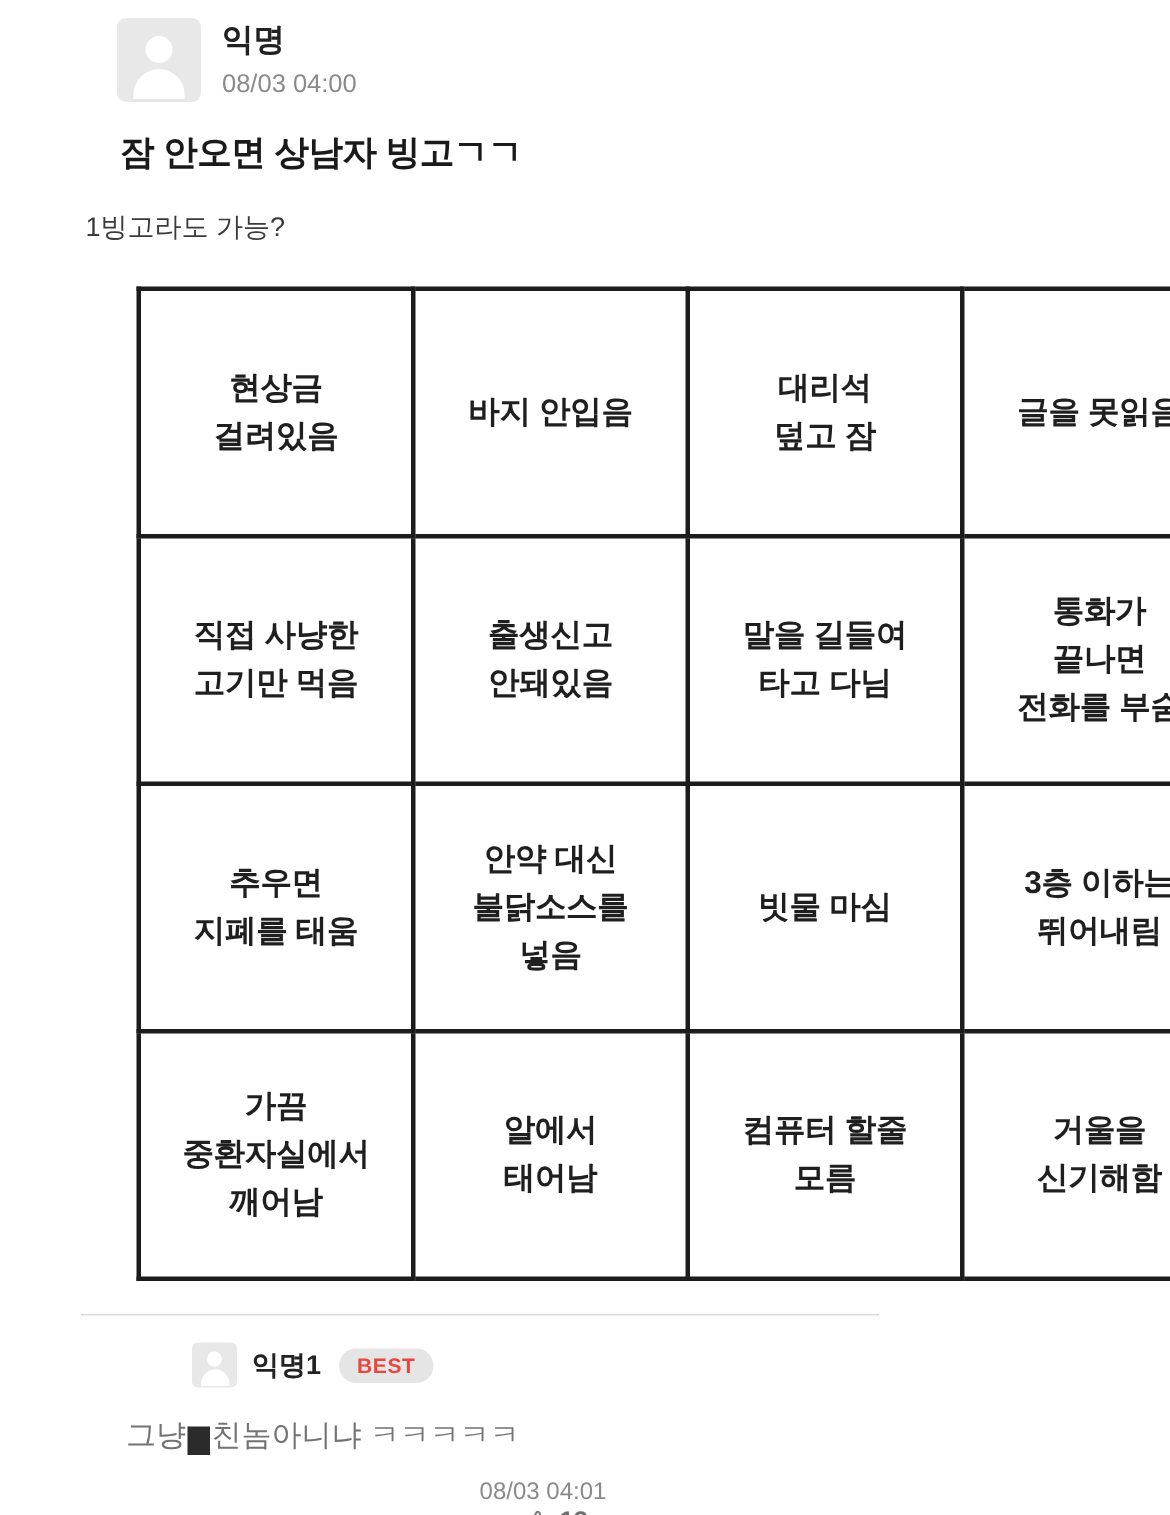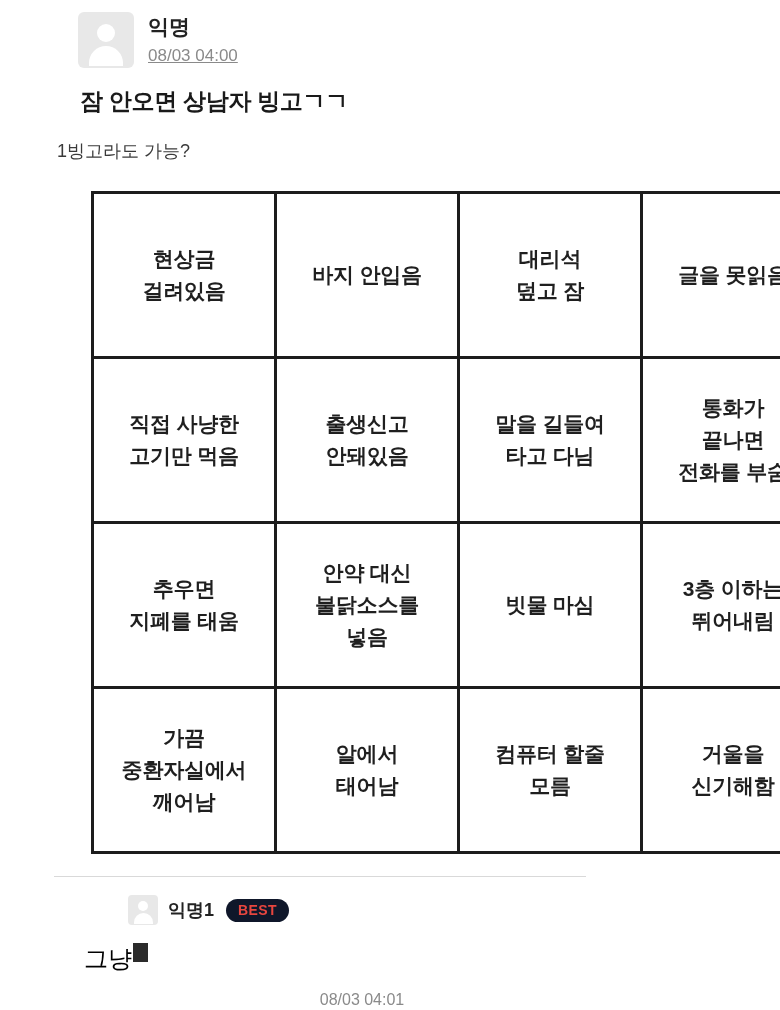--- a/index.html
+++ b/index.html
@@ -63,21 +63,20 @@
     font-size: 21px;
     font-weight: bold;
     color: #222222;
     line-height: 26px;
   }
   .post-date {
     font-size: 17px;
     color: #8a8a8a;
     line-height: 24px;
     margin-top: 4px;
-    text-decoration: underline;
   }
 
   
   .post-title {
     font-size: 23px;
     font-weight: bold;
     color: #1a1a1a;
     padding: 18px 0 0 80px;
     letter-spacing: -0.3px;
   }
@@ -156,36 +155,36 @@
     top: 18px;
   }
   .c-name {
     font-size: 18px;
     font-weight: bold;
     color: #222222;
     margin-left: 10px;
   }
   .badge-best {
     margin-left: 12px;
-    background: #0f172a;
+    background: #e5e5e5;
     color: #e8463f;
     font-size: 14px;
     font-weight: bold;
     letter-spacing: 0.4px;
     border-radius: 12px;
     padding: 4px 12px 5px 12px;
     line-height: 1;
   }
   .comment-body {
-    font-size: 24px;
-    color: #000000;
+    font-size: 20px;
+    color: #737373;
     margin-top: 18px;
     padding-left: 4px;
     display: flex;
-    align-items: flex-start;
+    align-items: flex-end;
   }
   .redact {
     display: inline-block;
     width: 15px;
     height: 19px;
     background: #2b2b2b;
     margin: 0 1px;
     vertical-align: -3px;
   }
   .comment-meta {
@@ -274,20 +273,21 @@
       <div class="c-avatar">
         <div class="head"></div>
         <div class="body"></div>
       </div>
       <div class="c-name">익명1</div>
       <div class="badge-best">BEST</div>
     </div>
     <div class="comment-body">
       <span>그냥 </span>
       <span class="redact"></span>
+      <span>친놈아니냐 ㅋㅋㅋㅋㅋ</span>
     </div>
     <div class="comment-meta">
       <span class="c-date">08/03 04:01</span>
       <span class="like-group">
         <span class="like-icon">
           <svg width="17" height="17" viewBox="0 0 24 24" fill="none" stroke="#7d7d7d" stroke-width="2" stroke-linejoin="round">
             <path d="M7 10v9H4a1 1 0 0 1-1-1v-7a1 1 0 0 1 1-1h3z"></path>
             <path d="M7 10l4-7a2 2 0 0 1 3 1.8V9h5a2 2 0 0 1 2 2.3l-1 6A2 2 0 0 1 18 19H7"></path>
           </svg>
         </span>

